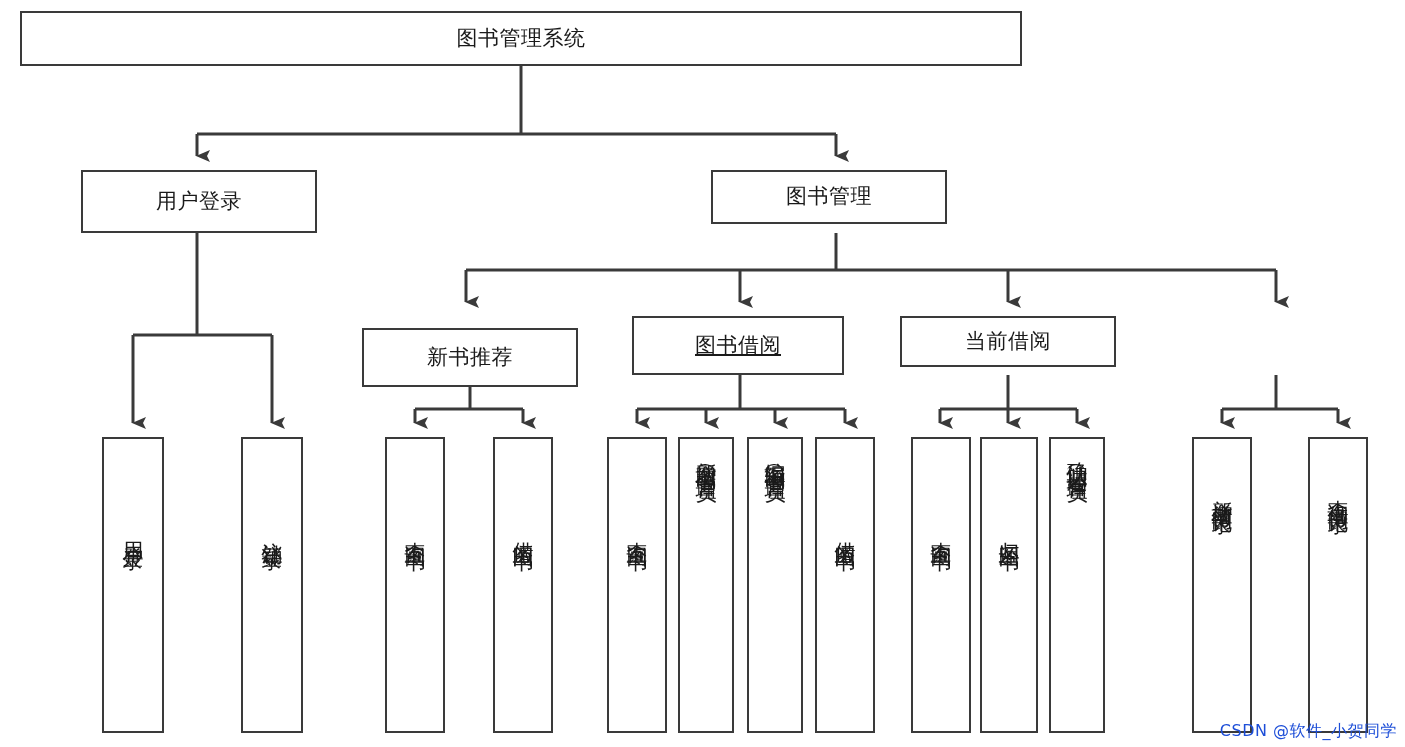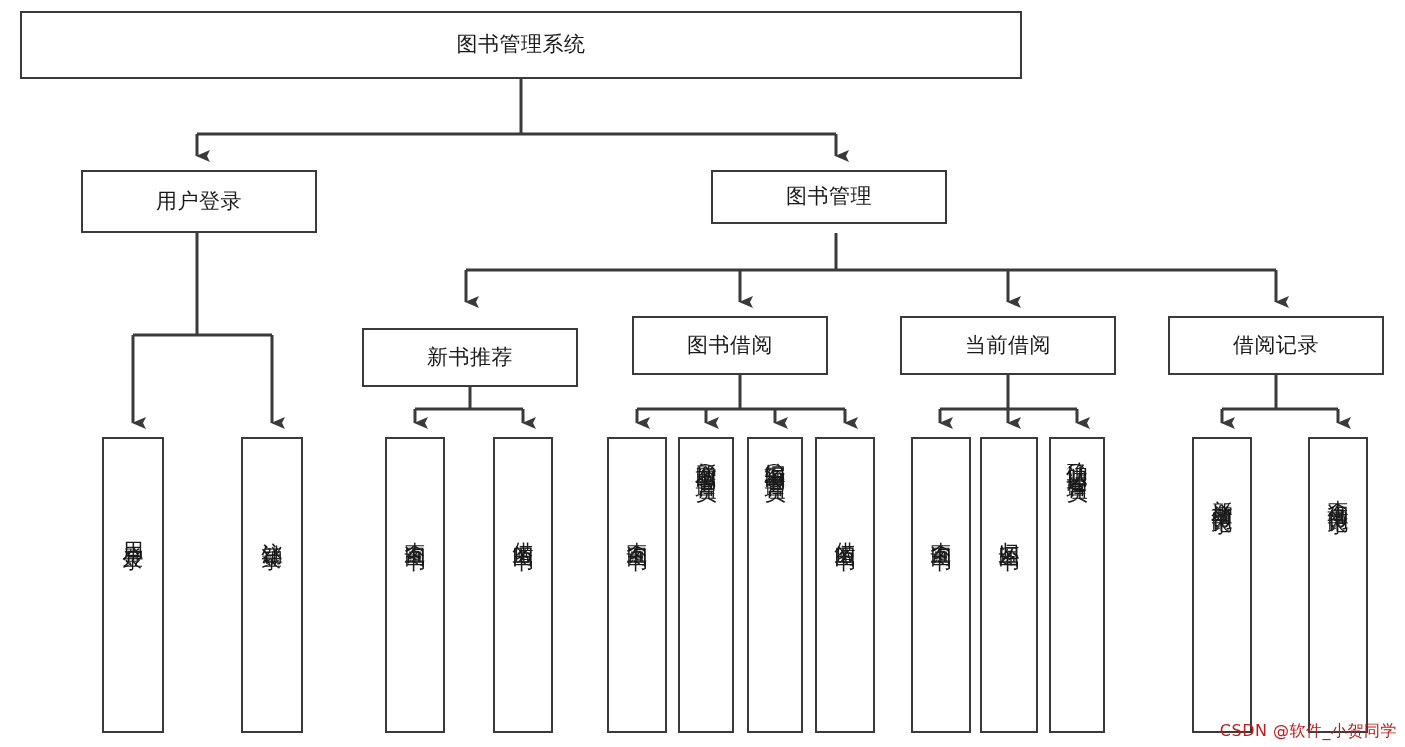--- a/index.html
+++ b/index.html
@@ -58,21 +58,21 @@
     text-orientation: upright;
     font-size: 21px;
     line-height: 1.05;
     letter-spacing: 3px;
   }
   .watermark {
     position: absolute;
     right: 8px;
     bottom: 5px;
     font-size: 16px;
-    color: #b91c1c;
+    color: #1d4ed8;
     white-space: nowrap;
     letter-spacing: 0.5px;
   }
 </style>
 </head>
 <body>
 
 <div id="diagram-root">
 
   <svg id="edges" viewBox="0 0 1405 747" xmlns="http://www.w3.org/2000/svg">
@@ -119,42 +119,39 @@
       <path d="M1008,409 L1008,423" marker-end="url(#arrow)"></path>
       <path d="M1077,409 L1077,423" marker-end="url(#arrow)"></path>
 
       <path d="M1276,375 L1276,409"></path>
       <path d="M1222,409 L1338,409"></path>
       <path d="M1222,409 L1222,423" marker-end="url(#arrow)"></path>
       <path d="M1338,409 L1338,423" marker-end="url(#arrow)"></path>
     </g>
   </svg>
 
-  <div class="node horiz root" style="left:20px; top:11px; width:1002px; height:68px;">
+  <div class="node horiz root" style="left:20px; top:11px; width:1002px; height:55px;">
     <span class="label">图书管理系统</span>
   </div>
 
   <div class="node horiz" style="left:81px; top:170px; width:236px; height:63px;">
     <span class="label">用户登录</span>
   </div>
   <div class="node horiz" style="left:711px; top:170px; width:236px; height:54px;">
     <span class="label">图书管理</span>
   </div>
 
   <div class="node horiz" style="left:362px; top:328px; width:216px; height:59px;">
     <span class="label">新书推荐</span>
   </div>
-  <div class="node horiz" style="left:632px; top:316px; width:196px; height:59px;">
+  <div class="node horiz" style="left:632px; top:316px; width:212px; height:59px;text-decoration:underline;">
     <span class="label">图书借阅</span>
   </div>
-  <div class="node horiz" style="left:900px; top:316px; width:216px; height:59px;">
+  <div class="node horiz" style="left:900px; top:316px; width:216px; height:51px;">
     <span class="label">当前借阅</span>
-  </div>
-  <div class="node horiz" style="left:1168px; top:316px; width:216px; height:59px;">
-    <span class="label">借阅记录</span>
   </div>
 
   <div class="node vert" style="left:102px; top:437px; width:62px; height:296px; padding-top:86px;">
     <span class="label">用户登录</span>
   </div>
   <div class="node vert" style="left:241px; top:437px; width:62px; height:296px; padding-top:86px;">
     <span class="label">注销登录</span>
   </div>
 
   <div class="node vert" style="left:385px; top:437px; width:60px; height:296px; padding-top:86px;">

